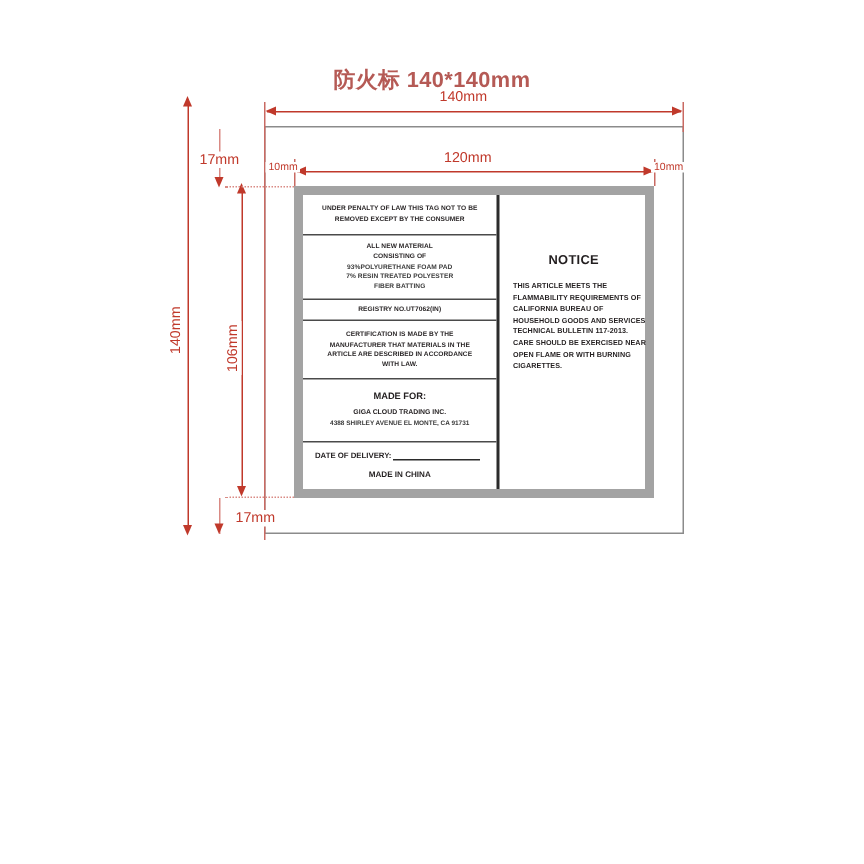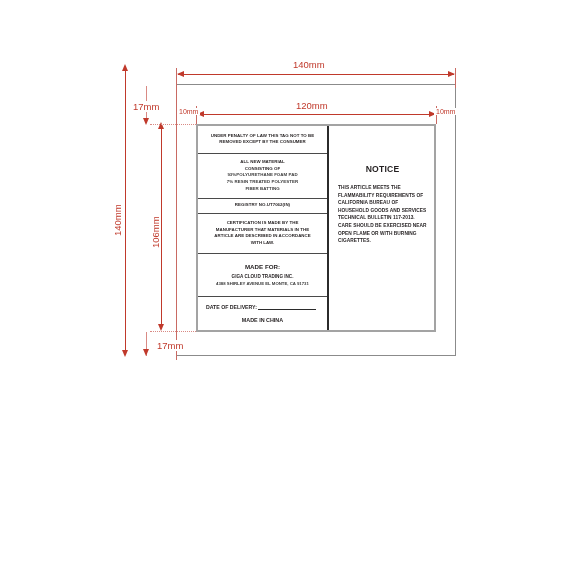--- a/index.html
+++ b/index.html
@@ -48,21 +48,21 @@
     background: #fff;
   }
 
   
   .label-box {
     position: absolute;
     left: 196px;
     top: 124px;
     width: 240px;
     height: 208px;
-    border: 2px solid #a3a3a3;
+    border: 6px solid #a3a3a3;
     box-sizing: border-box;
     display: flex;
     background: #fff;
   }
 
   .label-left {
     width: 131px;
     box-sizing: border-box;
     border-right: 2px solid #2b2b2b;
     display: flex;
@@ -234,20 +234,21 @@
   .dim-text.vert {
     transform: rotate(-90deg);
     transform-origin: left top;
   }
 </style>
 </head>
 <body>
 
 <div id="canvas">
 
+  <div class="title">防火标 140*140mm</div>
 
   <div class="outer-frame"></div>
 
   <div class="ext-line-v" style="left:176px; top:68px; height:292px;"></div>
   <div class="ext-line-v" style="left:455px; top:68px; height:20px;"></div>
   <div class="dim-line-h" style="left:178px; top:74px; width:276px;"></div>
   <div class="arrow arrow-left" style="left:177px; top:71px;"></div>
   <div class="arrow arrow-right" style="left:448px; top:71px;"></div>
   <div class="dim-text" style="left:291px; top:59px;">140mm</div>
 

